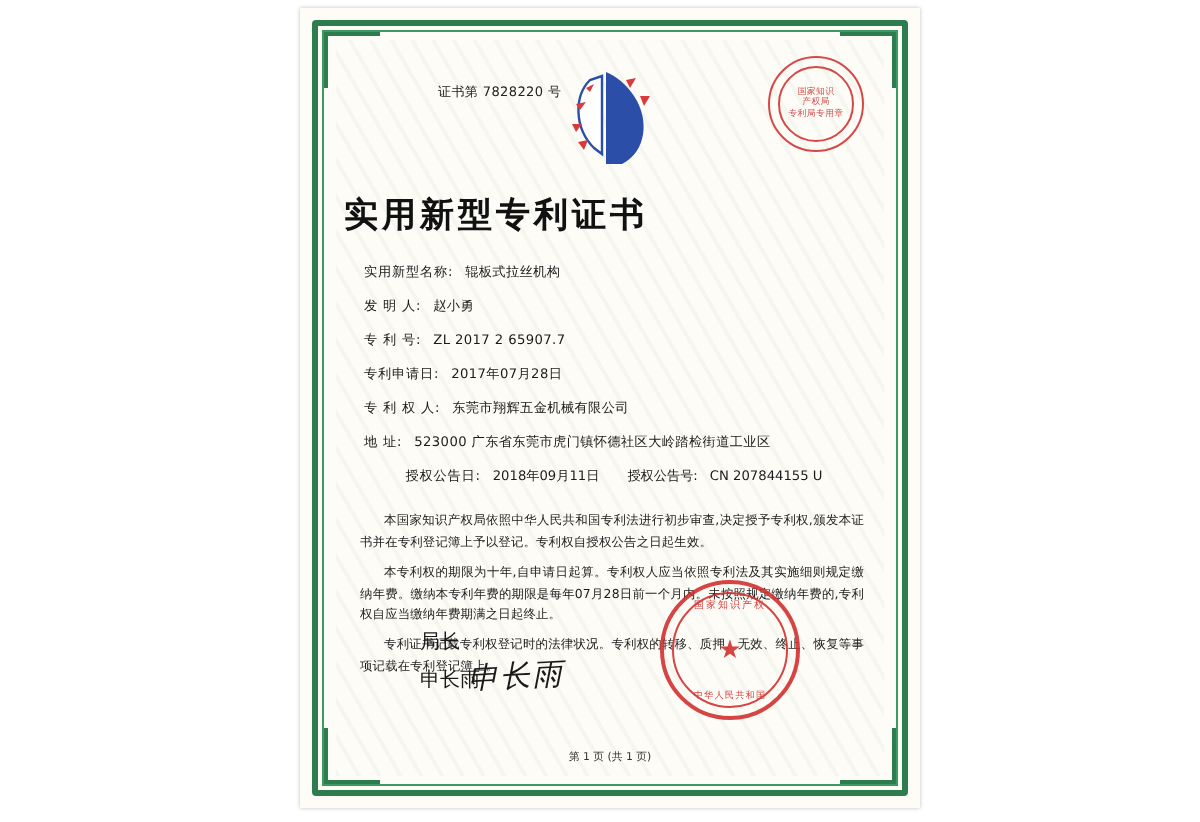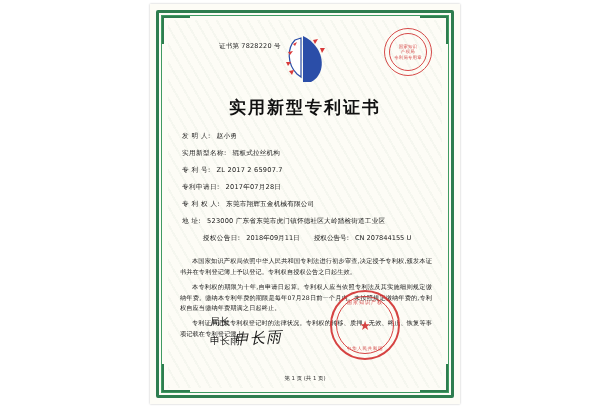--- a/index.html
+++ b/index.html
@@ -123,21 +123,20 @@
     transform: translateX(-50%);
     width: 64px;
     height: 58px;
   }
 
   .title {
     position: absolute;
     left: 0;
     right: 0;
     top: 72px;
-    text-align: center;
     font-size: 17px;
     font-weight: bold;
     letter-spacing: 2px;
     color: #111;
     font-family: "DejaVu Sans", sans-serif;
   }
 
   
   .fields {
     position: absolute;
@@ -314,27 +313,27 @@
           <span>产权局</span>
           <span>专利局专用章</span>
         </div>
       </div>
 
       <div class="title">实用新型专利证书</div>
 
       <div class="fields">
 
         <div class="row">
+          <span class="label">实用新型名称:</span>
+          <span class="value">辊板式拉丝机构</span>
+        </div>
+
+        <div class="row">
           <span class="label">发 明 人:</span>
           <span class="value">赵小勇</span>
-        </div>
-
-        <div class="row">
-          <span class="label">实用新型名称:</span>
-          <span class="value">辊板式拉丝机构</span>
         </div>
 
         <div class="row">
           <span class="label">专 利 号:</span>
           <span class="value">ZL 2017 2 65907.7</span>
         </div>
 
         <div class="row">
           <span class="label">专利申请日:</span>
           <span class="value">2017年07月28日</span>

